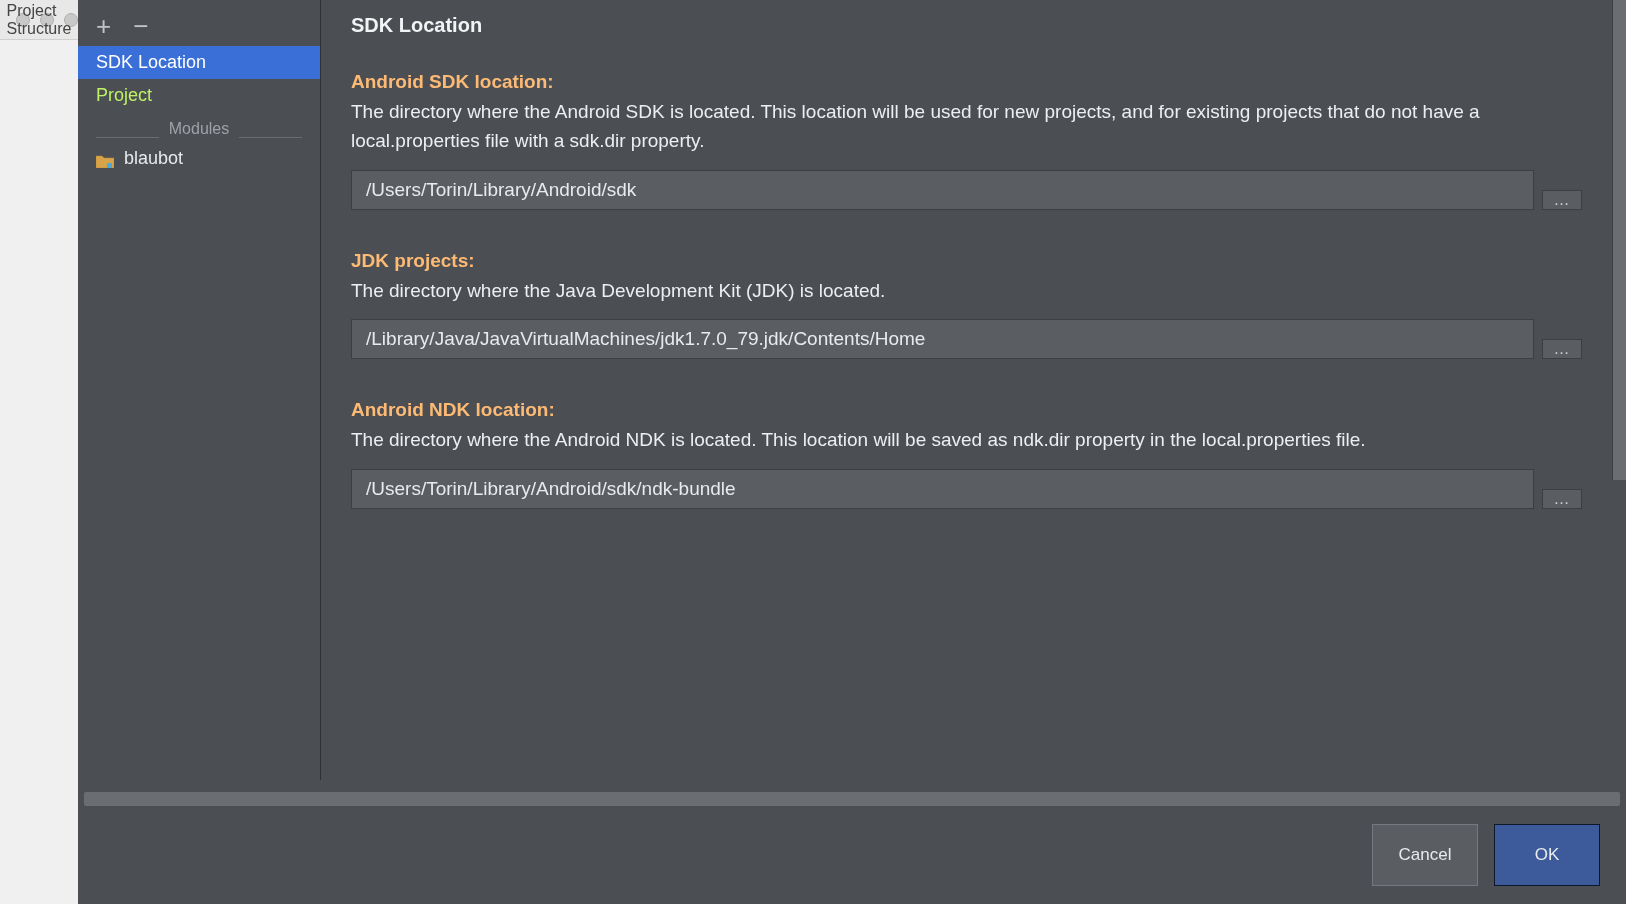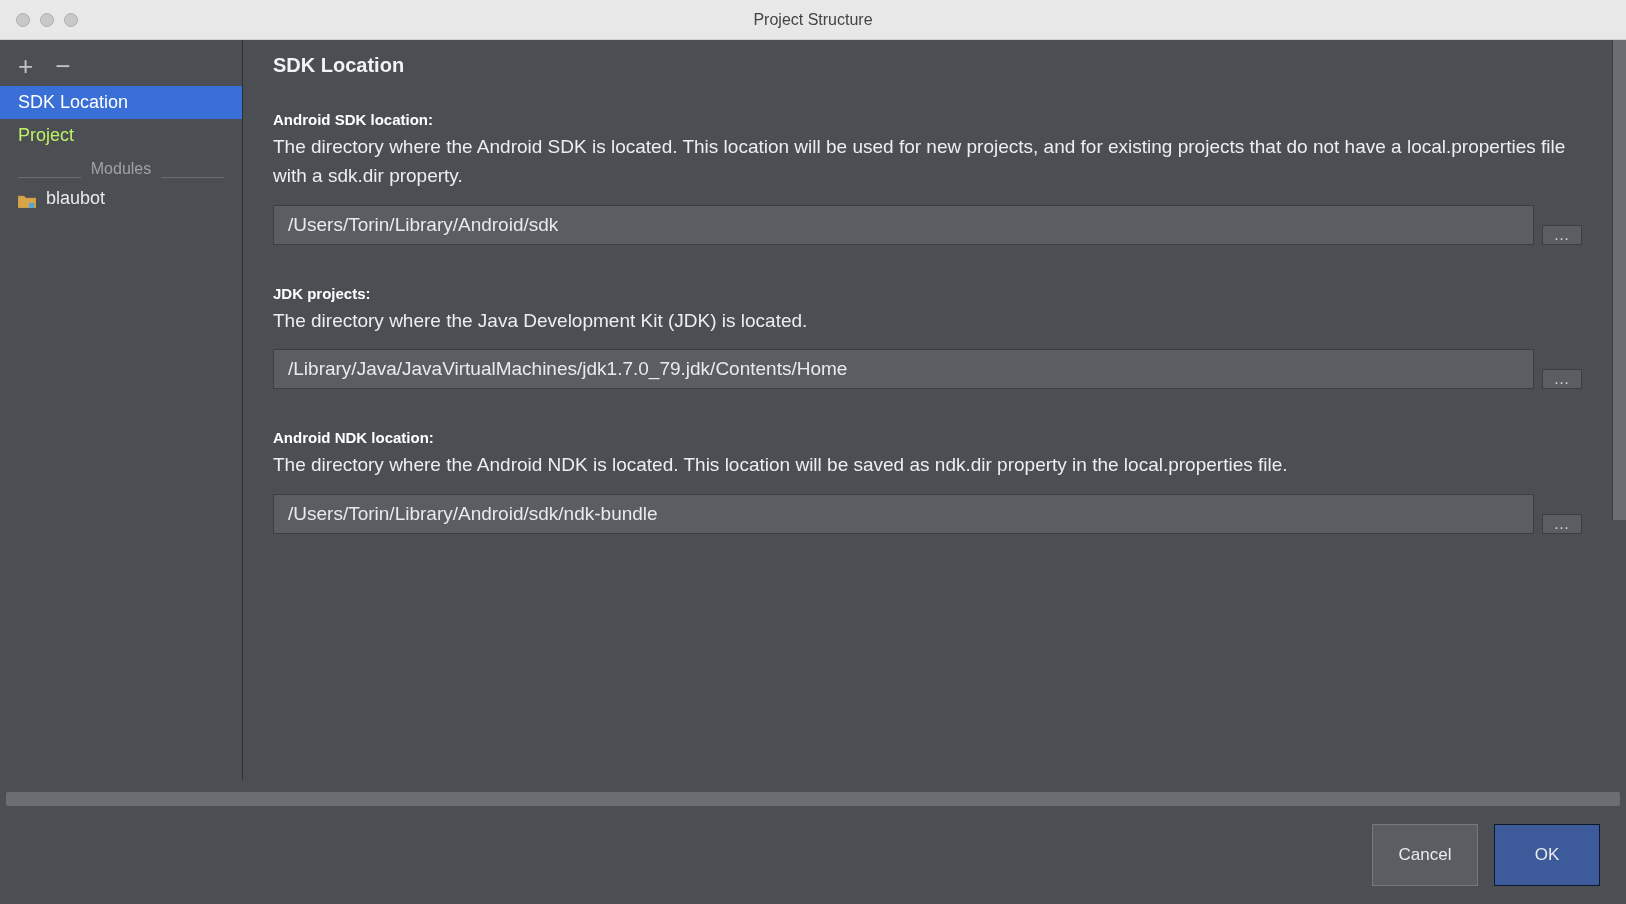--- a/index.html
+++ b/index.html
@@ -8,21 +8,21 @@
   height: 904px;
   font-family: -apple-system, "Helvetica Neue", Arial, sans-serif;
   background: #e8e8e8;
   overflow: hidden;
 }
 .window {
   width: 100%;
   height: 100%;
   background: #f0f0f0;
   display: flex;
-  flex-direction: column;
+  flex-direction: row;
 }
 .titlebar {
   height: 40px;
   background: #e8e8e8;
   border-bottom: 1px solid #d0d0d0;
   display: flex;
   align-items: center;
   position: relative;
 }
 .traffic-lights {
@@ -134,23 +134,23 @@
   overflow: hidden;
   padding-right: 44px;
 }
 .page-title {
   font-size: 20px;
   font-weight: 600;
   color: #f2f3f5;
   margin-bottom: 34px;
 }
 .section-label {
-  font-size: 15px;
+  font-size: 19px;
   font-weight: 600;
-  color: #ffffff;
+  color: #fdba74;
   margin-bottom: 4px;
 }
 .section-desc {
   font-size: 19px;
   color: #eceef0;
   line-height: 1.55;
   margin-bottom: 14px;
   font-weight: 400;
 }
 .path-row {

